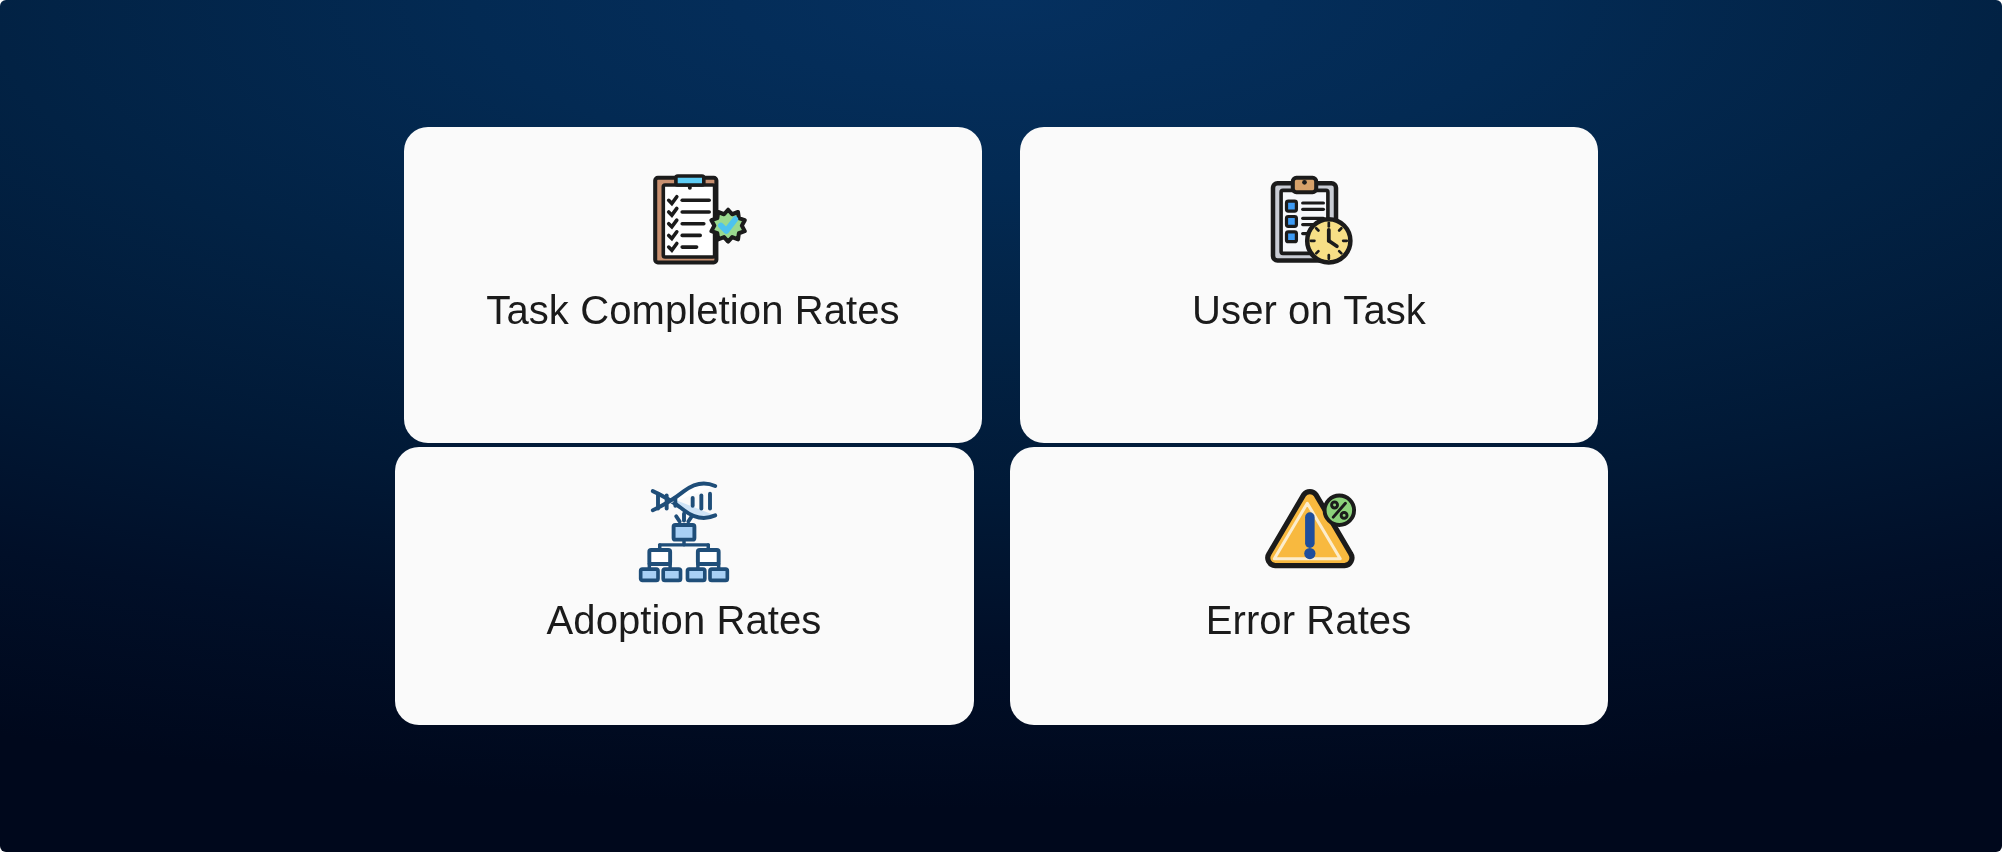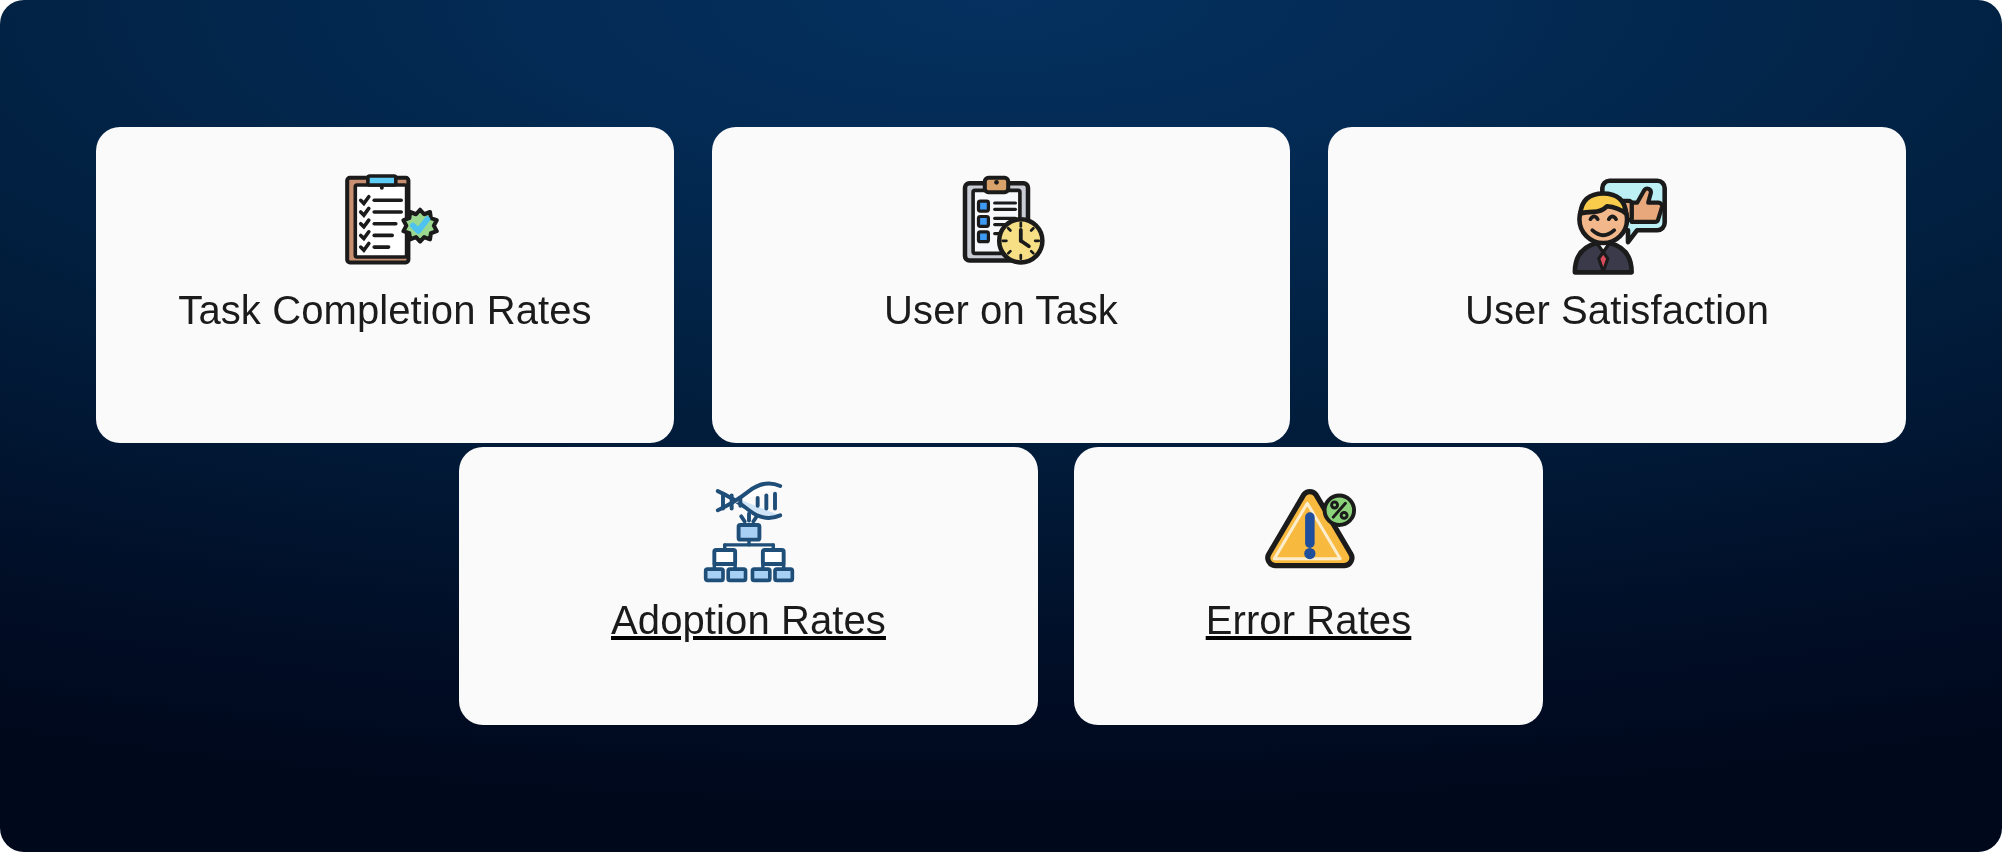--- a/index.html
+++ b/index.html
@@ -10,21 +10,21 @@
   #stage {
     position: relative;
     width: 2002px;
     height: 852px;
     overflow: hidden;
     font-family: "Liberation Sans", sans-serif;
   }
   .backdrop {
     position: absolute;
     inset: 0;
-    border-radius: 24px;
+    border-radius: 6px;
     background:
       radial-gradient(120% 95% at 50% 0%, #05305f 0%, #032a53 22%, #022244 42%, #011936 62%, #010f28 80%, #00081c 100%);
     overflow: hidden;
   }
   .grid-wrap {
     position: absolute;
     inset: 0;
     display: flex;
     flex-direction: column;
     align-items: center;
@@ -42,27 +42,27 @@
     background: #fafafa;
     border-radius: 24px;
     display: flex;
     flex-direction: column;
     align-items: center;
     justify-content: flex-start;
     box-sizing: border-box;
     position: relative;
   }
   .card-top { height: 316px; padding-top: 34px; }
-  .card-bottom { height: 278px; padding-top: 28px; text-decoration: underline; }
+  .card-bottom { height: 278px; padding-top: 28px; }
 
   .c1 { width: 578px; }
   .c2 { width: 578px; }
   .c3 { width: 578px; }
   .c4 { width: 579px; }
-  .c5 { width: 469px; }
+  .c5 { width: 598px; }
 
   .icon-box {
     width: 120px;
     height: 120px;
     display: flex;
     align-items: center;
     justify-content: center;
   }
   .card-bottom .icon-box { height: 112px; }
 
@@ -155,47 +155,20 @@
               </g>
               <g stroke="#1b1b1b" stroke-width="4.2" stroke-linecap="round">
                 <line x1="82" y1="82" x2="82" y2="70"></line>
                 <line x1="82" y1="82" x2="91" y2="88"></line>
               </g>
             </svg>
           </div>
           <div class="card-label">User on Task</div>
         </div>
 
-        <div class="card card-top c3">
-          <div class="icon-box">
-            <svg viewBox="0 0 120 120" width="110" height="110">
-
-              <path d="M52 16 h52 a8 8 0 0 1 8 8 v38 a8 8 0 0 1 -8 8 h-22 l-10 13 v-13 h-20 a8 8 0 0 1 -8 -8 v-38 a8 8 0 0 1 8 -8 z" fill="#bdf0f5" stroke="#1b1b1b" stroke-width="5" stroke-linejoin="round"></path>
-
-              <path d="M76 58 v-18 h6 l8 -14 a4 4 0 0 1 7 3 l-3 11 h11 a4 4 0 0 1 4 5 l-4 13 a4 4 0 0 1 -4 3 h-25 z" fill="#e8a87c" stroke="#1b1b1b" stroke-width="4.5" stroke-linejoin="round"></path>
-              <rect x="64" y="38" width="12" height="21" rx="3" fill="#e8a87c" stroke="#1b1b1b" stroke-width="4.5"></rect>
-
-              <path d="M14 116 q0 -26 24 -32 h14 q24 6 24 32 z" fill="#3a3a4a" stroke="#1b1b1b" stroke-width="5" stroke-linejoin="round"></path>
-
-              <path d="M38 84 l7 10 7 -10 z" fill="#ffffff" stroke="#1b1b1b" stroke-width="3.6"></path>
-              <path d="M45 94 l5 7 -5 14 -5 -14 z" fill="#d94a5a" stroke="#1b1b1b" stroke-width="3.4" stroke-linejoin="round"></path>
-
-              <circle cx="45" cy="58" r="26" fill="#f2b88c" stroke="#1b1b1b" stroke-width="5"></circle>
-
-              <path d="M20 52 q2 -22 25 -22 q23 0 25 22 q-9 -7 -21 -8 q-6 6 -15 6 q-9 0 -14 2 z" fill="#f9cd4b" stroke="#1b1b1b" stroke-width="5" stroke-linejoin="round"></path>
-
-              <g stroke="#1b1b1b" stroke-width="4" fill="none" stroke-linecap="round">
-                <path d="M31 58 q4 -6 8 0"></path>
-                <path d="M51 58 q4 -6 8 0"></path>
-                <path d="M33 70 q12 11 24 0"></path>
-              </g>
-            </svg>
-          </div>
-          <div class="card-label">User Satisfaction</div>
-        </div>
 
       </div>
 
       <div class="row row-bottom">
 
         <div class="card card-bottom c4">
           <div class="icon-box">
             <svg viewBox="0 0 120 120" width="104" height="104">
               <g stroke="#1f4e79" stroke-width="4.5" fill="none" stroke-linecap="round" stroke-linejoin="round">
 

